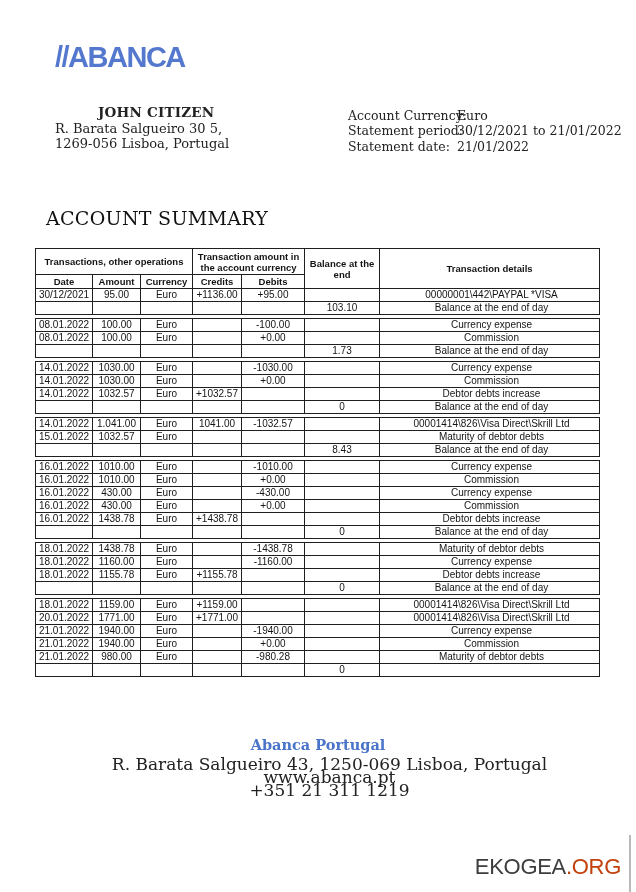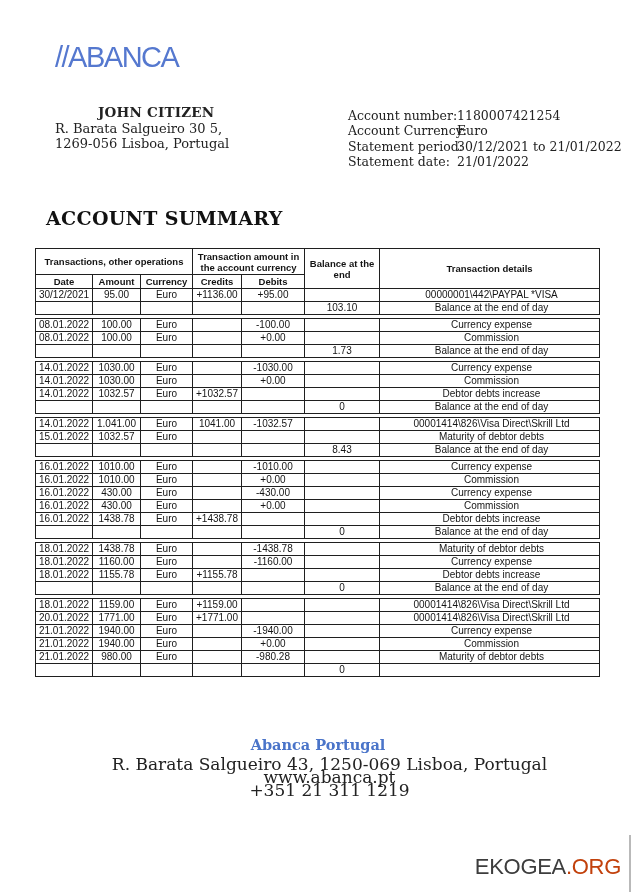--- a/index.html
+++ b/index.html
@@ -4,31 +4,31 @@
 <style>
   * { margin:0; padding:0; box-sizing:border-box; }
   html,body { background:#e8e8e8; }
   .page {
     position:relative; width:636px; height:892px; margin:0 auto;
     background:#ffffff; overflow:hidden;
     font-family:"DejaVu Serif", serif; color:#222222;
   }
   .logo {
     position:absolute; left:55px; top:41px;
-    font-family:"Liberation Sans", sans-serif; font-weight:normal;
+    font-family:"Liberation Sans", sans-serif; font-weight:bold;
     font-size:29px; letter-spacing:-1.5px; color:#5578cf;
   }
   .customer { position:absolute; left:55px; top:105px; font-size:13px; line-height:15.5px; }
   .customer-name { font-weight:bold; font-size:13.5px; letter-spacing:.2px;margin-left:43px; }
   .account-info { position:absolute; left:348px; top:108px; font-size:12.5px; line-height:15.4px; }
   .ai-row { white-space:nowrap; }
   .ai-label { display:inline-block; width:109px; }
   .summary-title {
     position:absolute; left:46px; top:207px;
-    font-size:19px; font-weight:bold; letter-spacing:.3px; color:#111;
+    font-size:19px; font-weight:normal; letter-spacing:.3px; color:#111;
   }
   .table-wrap { position:absolute; left:35px; top:248px; width:566px; }
   .table-wrap table {
     border-collapse:collapse; table-layout:fixed; width:564px;
     font-family:"Liberation Sans", sans-serif; font-size:10px; color:#141414;
   }
   .table-wrap th, .table-wrap td { border:1px solid #1f1f1f; overflow:hidden; }
   .table-wrap th {
     font-size:9.5px; font-weight:bold; text-align:center;
     white-space:normal; line-height:11px; padding:1px 2px;
@@ -59,23 +59,20 @@
 
   <div class="logo">//ABANCA</div>
 
   <div class="customer">
     <div class="customer-name">JOHN CITIZEN</div>
     <div>R. Barata Salgueiro 30 5,</div>
     <div>1269-056 Lisboa, Portugal</div>
   </div>
 
   <div class="account-info">
-    <div class="ai-row">
-      <span class="ai-label">Account number:</span><span class="ai-value">1180007421254</span>
-    </div>
     <div class="ai-row">
       <span class="ai-label">Account Currency:</span><span class="ai-value">Euro</span>
     </div>
     <div class="ai-row">
       <span class="ai-label">Statement period:</span><span class="ai-value">30/12/2021 to 21/01/2022</span>
     </div>
     <div class="ai-row">
       <span class="ai-label">Statement date:</span><span class="ai-value">21/01/2022</span>
     </div>
   </div>

